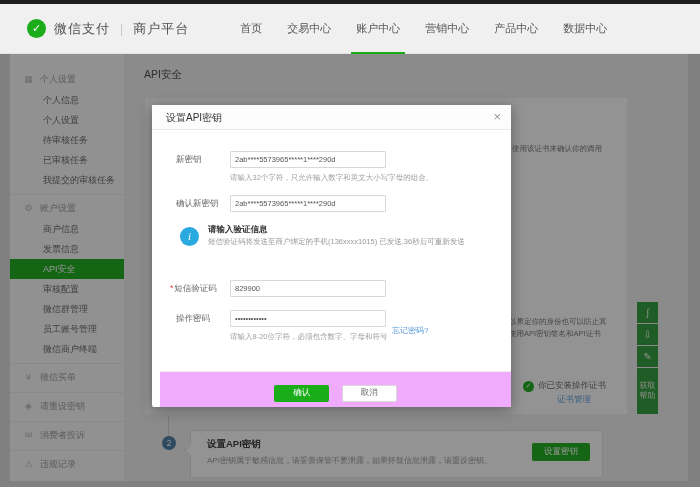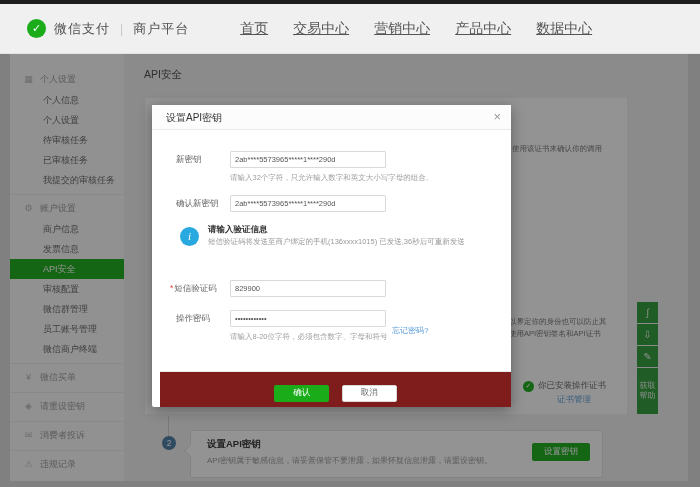--- a/index.html
+++ b/index.html
@@ -10,21 +10,21 @@
   
   #top-strip { position:absolute; top:0; left:0; right:0; height:4px; background:#1e1e1e; }
 
   
   #nav { position:absolute; top:4px; left:0; right:0; height:50px; background:#f0f0f0; border-bottom:1px solid #e3e3e3; display:flex; align-items:center; padding-left:27px; z-index:5; }
   .logo-badge { width:19px; height:19px; border-radius:50%; background:#1aad19; color:#fff; font-size:11px; font-weight:bold; display:flex; align-items:center; justify-content:center; margin-right:8px; }
   .brand { font-size:13px; color:#4f4f4f; letter-spacing:1px; }
   .brand-divider { color:#c8c8c8; margin:0 10px; font-size:12px; }
   .portal { font-size:13px; color:#4f4f4f; letter-spacing:1px; }
   .nav-menu { display:flex; margin-left:46px; height:50px; }
-  .nav-item { font-size:14px; color:#555; display:flex; align-items:center; padding:0 5px; margin-right:15px; position:relative; cursor:pointer;text-decoration:underline; }
+  .nav-item { font-size:11px; color:#555; display:flex; align-items:center; padding:0 5px; margin-right:15px; position:relative; cursor:pointer; }
   .nav-item.active::after { content:""; position:absolute; left:0; right:0; bottom:0; height:2px; background:#1aad19; }
 
   
   #page { position:absolute; top:54px; left:0; right:0; bottom:0; background:#dcdcdc; }
 
   #sidebar { position:absolute; left:10px; top:0; bottom:6px; width:114px; background:#fbfbfb; padding-top:12px; overflow:hidden; }
   .sb-section { padding:2px 0 4px 0; }
   .sb-section + .sb-section { border-top:1px solid #ededed; }
   .sb-header { height:22px; display:flex; align-items:center; padding-left:13px; color:#9c9c9c; font-size:9px; cursor:pointer; }
   .sb-icon { width:11px; text-align:center; color:#b8b8b8; font-size:9px; margin-right:6px; }
@@ -63,38 +63,39 @@
   .modal-title { position:absolute; left:14px; top:6px; font-size:10px; color:#333; }
   .modal-close { position:absolute; right:10px; top:3px; font-size:13px; color:#999; cursor:pointer; background:none; border:none; line-height:18px; }
   .m-label { position:absolute; left:24px; width:52px; font-size:8.5px; color:#666; line-height:17px; white-space:nowrap; }
   .m-input { position:absolute; left:78px; width:156px; height:17px; border:1px solid #d9d9d9; border-radius:1px; font-size:7.5px; color:#555; padding:0 4px; font-family:"Liberation Sans","DejaVu Sans",sans-serif; }
   .m-helper { position:absolute; left:78px; font-size:7.5px; color:#a0a0a0; white-space:nowrap; }
   .req { color:#e64340; margin-right:1px; }
   .notice-icon { position:absolute; left:28px; top:122px; width:19px; height:19px; border-radius:50%; background:#2aa8e0; color:#fff; text-align:center; line-height:19px; font-size:11px; font-family:"Liberation Serif","DejaVu Serif",serif; font-style:italic; }
   .notice-title { position:absolute; left:56px; top:119px; font-size:8.5px; font-weight:bold; color:#333; }
   .notice-text { position:absolute; left:56px; top:132px; font-size:7.5px; color:#9a9a9a; white-space:nowrap; }
   .forgot-link { position:absolute; left:240px; top:220px; font-size:8px; color:#5b9dd9; cursor:pointer; }
-  .modal-footer { position:absolute; left:8px; right:0; bottom:0; height:36px; border-top:1px solid #ebebeb; text-align:center; padding-top:9px; background:#7f1d1d; }
+  .modal-footer { position:absolute; left:8px; right:0; bottom:0; height:36px; border-top:1px solid #ebebeb; text-align:center; padding-top:9px; background:#f0abfc; }
   .btn-confirm { width:55px; height:17px; background:#1aad19; color:#fff; border:none; border-radius:2px; font-size:8.5px; cursor:pointer; margin-right:8px; }
   .btn-cancel { width:55px; height:17px; background:#fff; color:#666; border:1px solid #d9d9d9; border-radius:2px; font-size:8.5px; cursor:pointer; }
 </style>
 </head>
 <body>
 
 <div id="screen">
   <div id="top-strip"></div>
 
   <div id="nav">
     <span class="logo-badge">✓</span>
     <span class="brand">微信支付</span>
     <span class="brand-divider">|</span>
     <span class="portal">商户平台</span>
     <div class="nav-menu">
       <span class="nav-item">首页</span>
       <span class="nav-item">交易中心</span>
+      <span class="nav-item active">账户中心</span>
       <span class="nav-item">营销中心</span>
       <span class="nav-item">产品中心</span>
       <span class="nav-item">数据中心</span>
     </div>
   </div>
 
   <div id="page">
 
     <div id="sidebar">
       <div class="sb-section">

